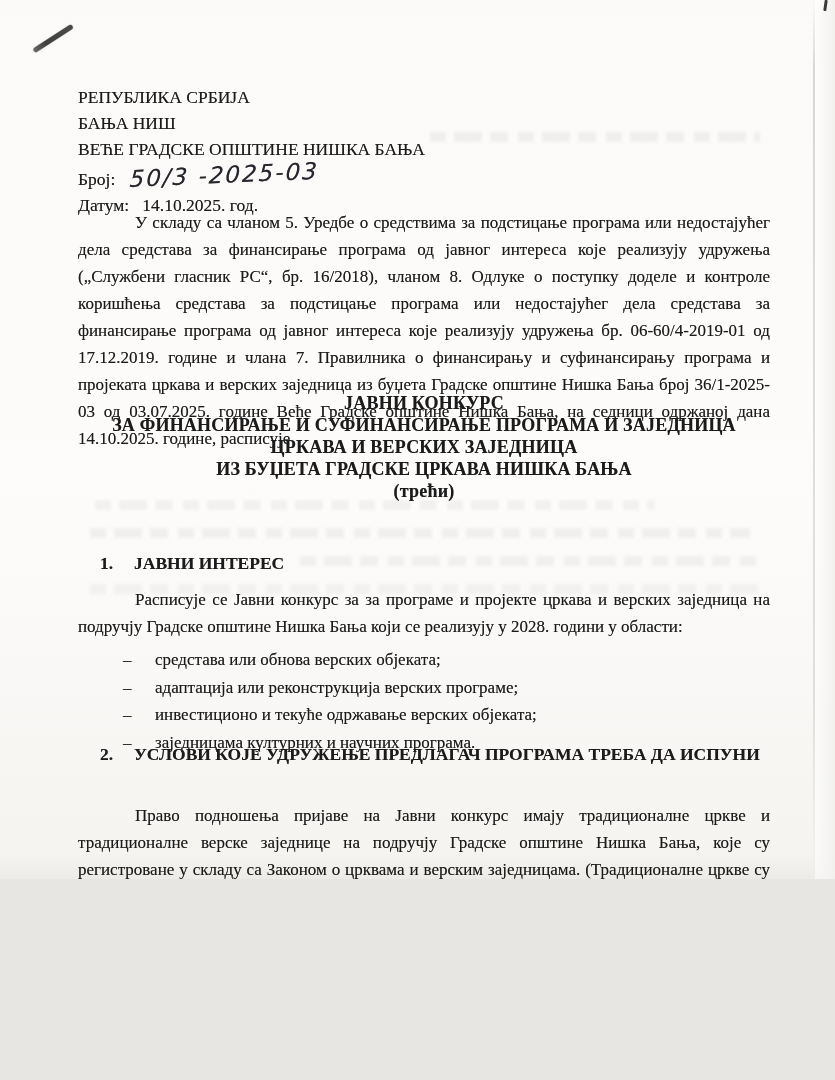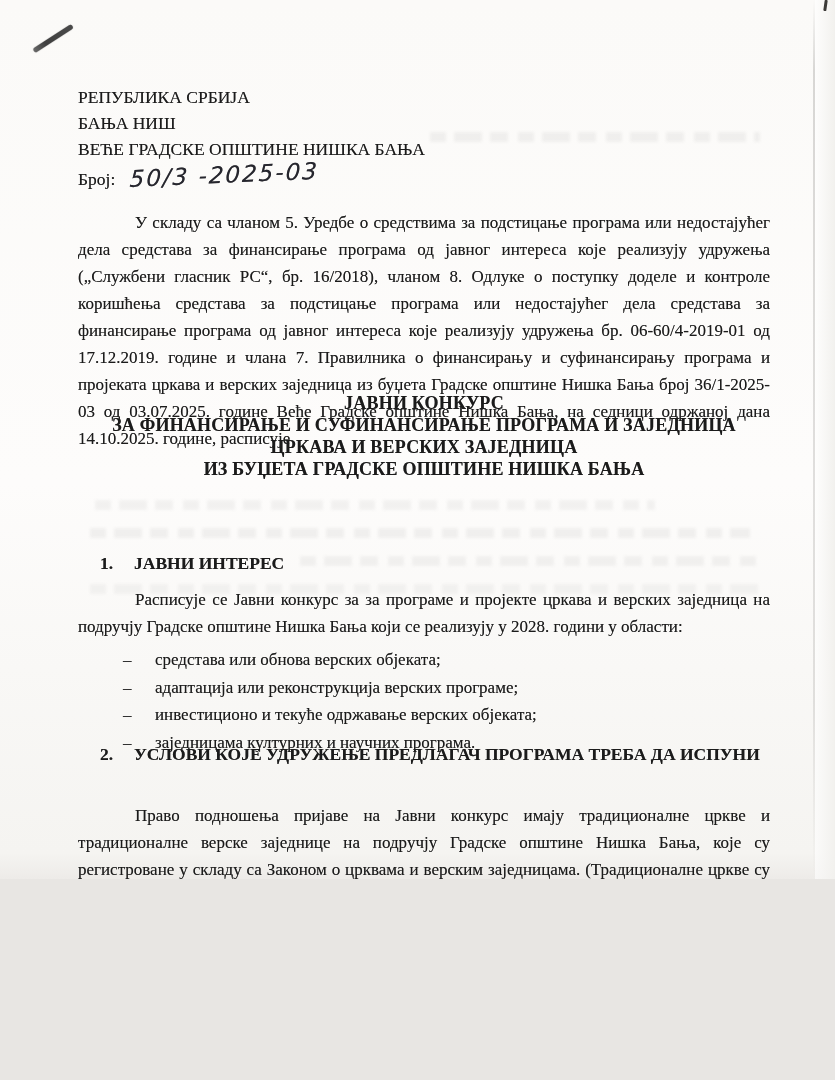--- a/index.html
+++ b/index.html
@@ -113,29 +113,35 @@
   <div class="bleed" style="left:90px; top:584px; width:670px; opacity:0.08;"></div>
 
   <div class="header ink">
     <div>РЕПУБЛИКА СРБИЈА</div>
     <div>БАЊА НИШ</div>
     <div>ВЕЋЕ ГРАДСКЕ ОПШТИНЕ НИШКА БАЊА</div>
     <div class="num-row">
       <span>Број:</span>
       <span class="handwritten">50/3 -2025-03</span>
     </div>
+    <div>
+      <span>Датум:</span>
+      <span>&nbsp;</span>
+      <span>14.10.2025. год.</span>
+    </div>
   </div>
 
   <div class="para indent ink" style="top:209px;">У складу са чланом 5. Уредбе о средствима за подстицање програма или недостајућег дела средстава за финансирање програма од јавног интереса које реализују удружења („Службени гласник РС“, бр. 16/2018), чланом 8. Одлуке о поступку доделе и контроле коришћења средстава за подстицање програма или недостајућег дела средстава за финансирање програма од јавног интереса које реализују удружења бр. 06-60/4-2019-01 од 17.12.2019. године и члана 7. Правилника о финансирању и суфинансирању програма и пројеката цркава и верских заједница из буџета Градске општине Нишка Бања број 36/1-2025-03 од 03.07.2025. године Веће Градске општине Нишка Бања, на седници одржаној дана 14.10.2025. године, расписује</div>
 
   <div class="title-block ink">
     <div>ЈАВНИ КОНКУРС</div>
     <div>ЗА ФИНАНСИРАЊЕ И СУФИНАНСИРАЊЕ ПРОГРАМА И ЗАЈЕДНИЦА</div>
     <div>ЦРКАВА И ВЕРСКИХ ЗАЈЕДНИЦА</div>
-    <div>ИЗ БУЏЕТА ГРАДСКЕ ОПШТИНЕ НИШКА БАЊА</div>
+    <div>ИЗ БУЏЕТА ГРАДСКЕ ЦРКАВА НИШКА БАЊА</div>
+    <div>(трећи)</div>
   </div>
 
   <div class="sec-head ink" style="top:550px;">
     <span class="sec-num">1.</span>
     <span>ЈАВНИ ИНТЕРЕС</span>
   </div>
 
   <div class="para indent ink" style="top:586px;">Расписује се Јавни конкурс за за програме и пројекте цркава и верских заједница на подручју Градске општине Нишка Бања који се реализују у 2028. години у области:</div>
 
   <div class="bullet-list ink">

